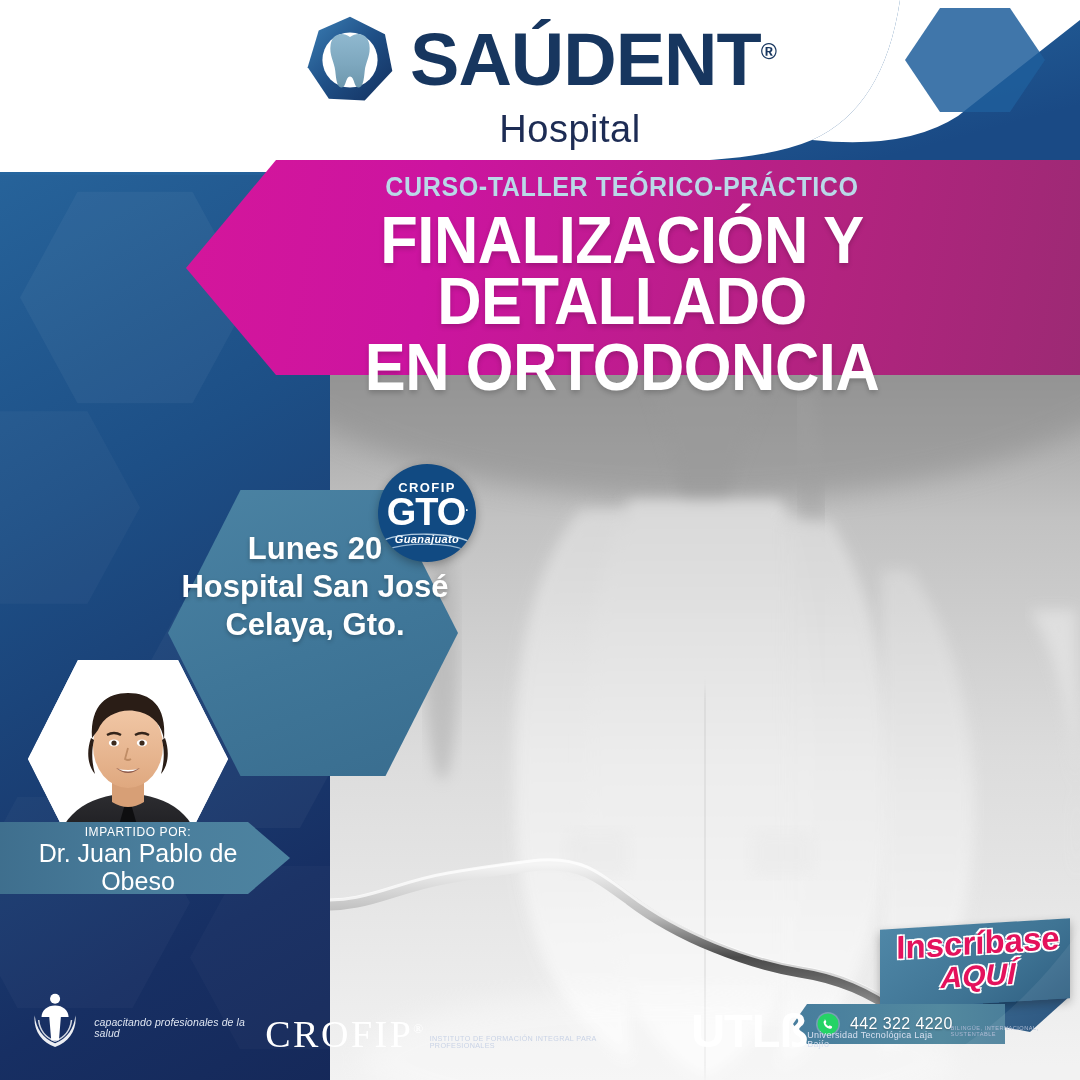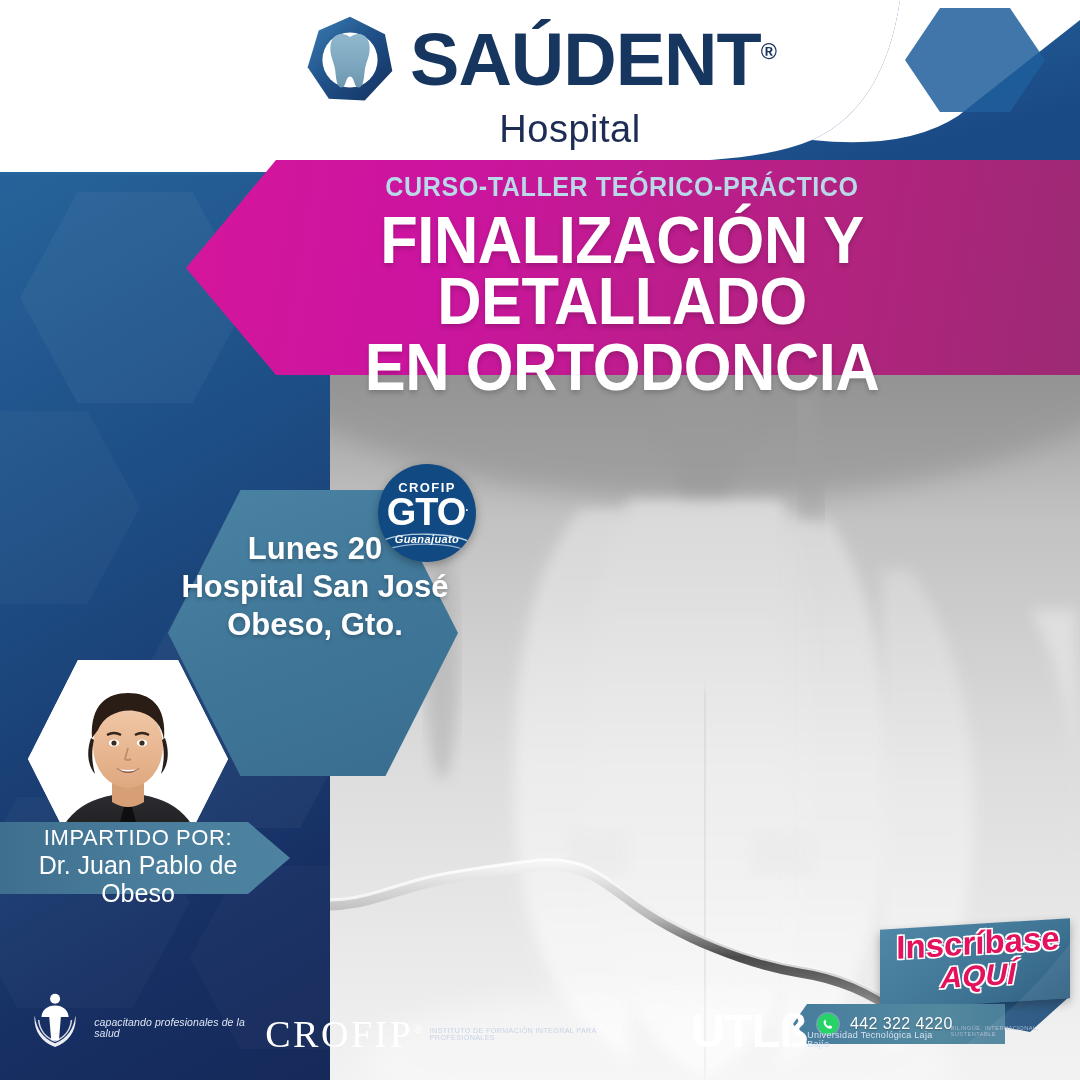--- a/index.html
+++ b/index.html
@@ -121,21 +121,21 @@
   
   .imp-bar {
     position:absolute; left:-10px; top:822px; width:300px; height:72px;
     background:linear-gradient(90deg,#3e6e8d 0%,#4a7e9c 55%,#4d83a0 100%);
     clip-path:polygon(0 0, 258px 0, 300px 36px, 258px 72px, 0 72px);
   }
   .imp-text {
     position:absolute; left:0; top:826px; width:276px;
     text-align:center; color:#fff; line-height:1.12;
   }
-  .imp-text .lbl { font-size:22px; letter-spacing:.6px; }
+  .imp-text .lbl { font-size:12px; letter-spacing:.6px; }
   .imp-text .nm  { font-size:25px; }
 
   
   .cta-wrap { position:absolute; left:788px; top:912px; width:292px; height:130px; }
   .cta-card {
     position:absolute; left:92px; top:12px; width:190px; height:80px;
     background:linear-gradient(145deg,#4f87a7 0%,#3f7494 60%,#2f5f82 100%);
     transform:skewY(-3.5deg);
     box-shadow:0 4px 10px rgba(0,0,0,.3);
   }
@@ -182,21 +182,21 @@
   .crofip-tag {
     font-size:10.5px; font-style:italic; color:#dfe6f2;
     letter-spacing:.1px; margin-bottom:1px; margin-left:4px;
   }
   .crofip-name {
     font-family:Liberation Serif, serif;
     font-size:38px; color:#fff; letter-spacing:2.5px; line-height:.92;
   }
   .crofip-name .reg { font-size:13px; vertical-align:super; }
   .crofip-foot {
-    font-size:7.2px; color:#c9d3e6; letter-spacing:.35px; margin-top:10px; margin-left:4px;
+    font-size:7.2px; color:#c9d3e6; letter-spacing:.35px; margin-top:18px; margin-left:4px;
   }
   .utlb { display:flex; flex-direction:row; align-items:center; line-height:1; }
   .utlb-name {
     font-size:47px; font-weight:bold; color:#fff;
     letter-spacing:-1px; line-height:.9;
   }
   .utlb-sub1 { font-size:9px; color:#d8e0f0; letter-spacing:.3px; margin-top:18px; }
   .utlb-sub2 { font-size:5.6px; color:#aab7d2; letter-spacing:.5px; margin-top:2px; }
 
   .corner-swoosh { position:absolute; right:0; bottom:0; width:300px; height:150px; }
@@ -327,21 +327,21 @@
   <div class="banner-inner">
     <div class="kicker">CURSO-TALLER TEÓRICO-PRÁCTICO</div>
     <div class="title1">FINALIZACIÓN Y DETALLADO</div>
     <div class="title2">EN ORTODONCIA</div>
   </div>
 
   <div class="datehex"></div>
   <div class="datetext">
     <div>Lunes 20</div>
     <div>Hospital San José</div>
-    <div>Obeso, Gto.</div>
+    <div>Celaya, Gto.</div>
   </div>
 
   <div class="gto">
     <div class="marca">CROFIP</div>
     <div class="gtotxt"><span>GTO</span><span class="tm">.</span></div>
     <svg class="swoosh" viewBox="0 0 98 26">
       <path d="M6 10 C26 2 72 2 92 12" stroke="#cfe3f2" stroke-width="1.3" fill="none" opacity=".85"></path>
       <path d="M8 20 C28 12 70 12 90 21" stroke="#cfe3f2" stroke-width="1.1" fill="none" opacity=".7"></path>
     </svg>
     <div class="guana">Guanajuato</div>

